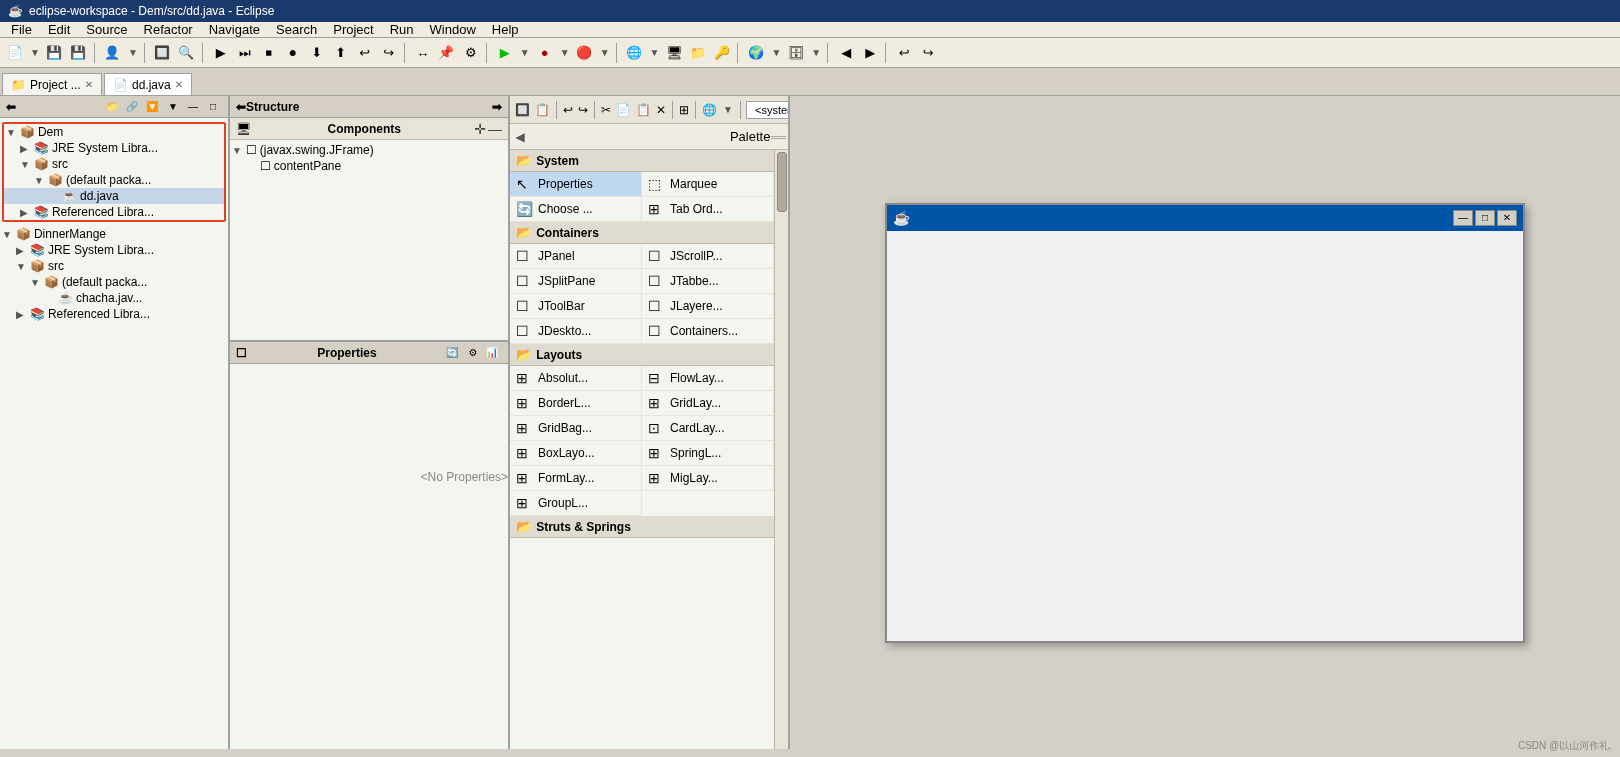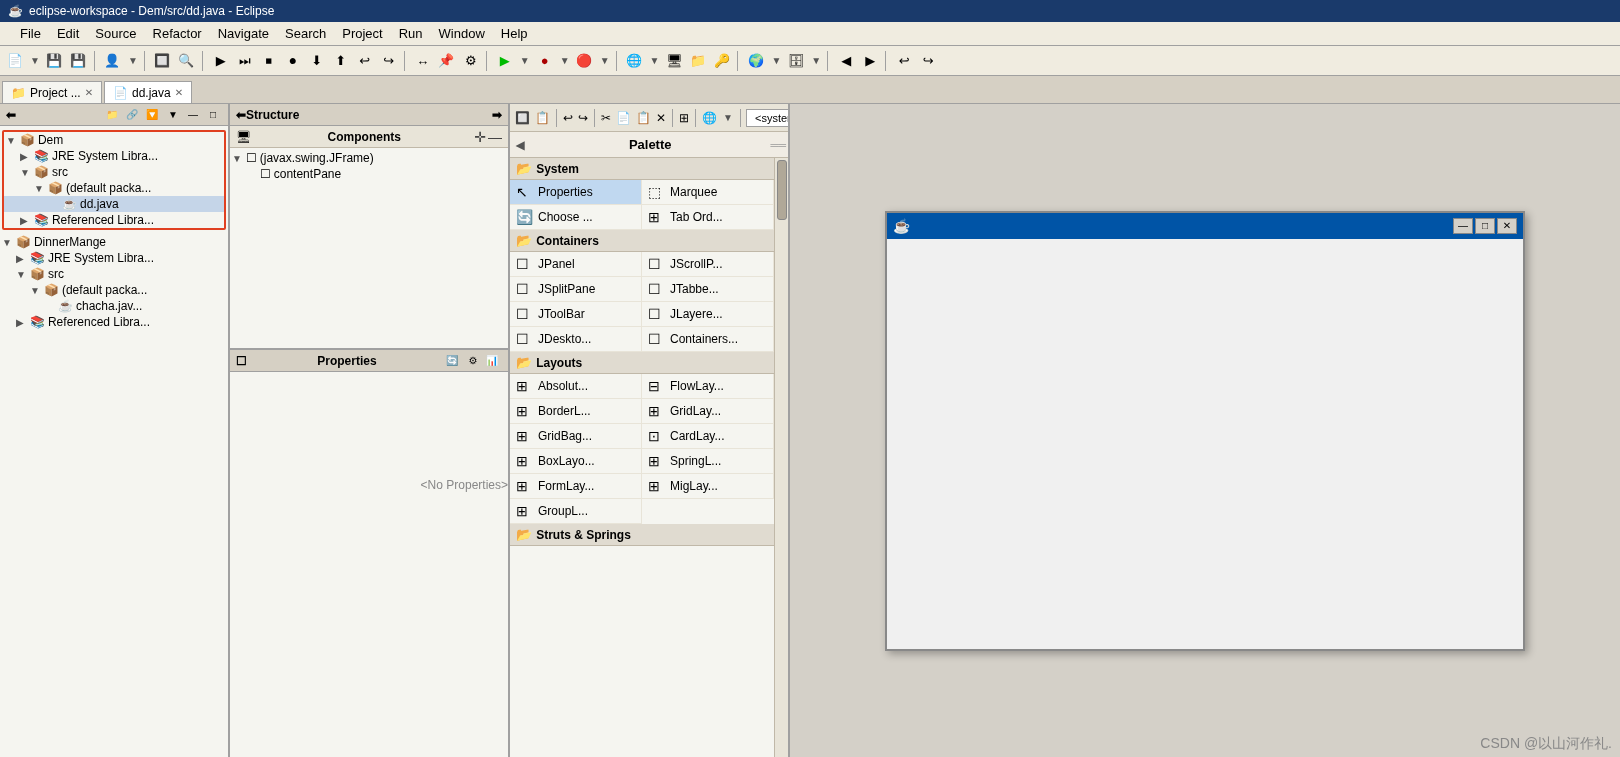--- a/index.html
+++ b/index.html
@@ -14,24 +14,24 @@
       display: flex;
       align-items: center;
       gap: 6px;
       height: 22px;
     }
 
     
     .menu-bar {
       background: #f0ece0;
       border-bottom: 1px solid #a0a0a0;
-      padding: 2px 12px;
+      padding: 2px 3px;
       display: flex;
       align-items: center;
-      height: 24px;
+      height: 16px;
     }
     .menu-bar span {
       padding: 2px 8px;
       cursor: pointer;
       font-size: 13px;
       color: #000;
     }
 
     
     .toolbar {
@@ -209,21 +209,21 @@
       width: 22px; height: 22px;
       background: transparent; border: 1px solid transparent;
       cursor: pointer; display: flex; align-items: center; justify-content: center;
       font-size: 12px; border-radius: 2px;
     }
     .pal-sep { height: 18px; border-left: 1px solid #a0a0a0; margin: 0 2px; }
     .pal-dropdown { font-size: 11px; background: #fff; border: 1px solid #a0a0a0; padding: 1px 20px 1px 4px; cursor: pointer; }
 
     .palette-nav { display: flex; align-items: center; height: 26px; background: #f0ece4; border-bottom: 1px solid #c0b8a8; }
     .palette-nav-arrow { width: 20px; display: flex; align-items: center; justify-content: center; cursor: pointer; font-size: 12px; color: #555; }
-    .palette-title { flex: 1; text-align: center; font-weight: bold; font-size: 13px; }
+    .palette-title { flex: 1; text-align: right; font-weight: normal; font-size: 13px; }
     .palette-section-header {
       background: #e0dbd0;
       padding: 3px 6px;
       font-weight: bold;
       font-size: 12px;
       display: flex; align-items: center; gap: 4px;
       border-bottom: 1px solid #c0b8a8;
       cursor: pointer;
     }
     .palette-section-icon { font-size: 13px; color: #c47020; }
@@ -285,21 +285,21 @@
       background: #f0f0f0;
       flex: 1;
       height: calc(100% - 26px);
     }
 
     
     .watermark {
       position: fixed;
       bottom: 4px;
       right: 8px;
-      font-size: 14px;
+      font-size: 10px;
       color: #888;
     }
 
     
     ::-webkit-scrollbar { width: 10px; height: 10px; }
     ::-webkit-scrollbar-track { background: #e8e4d8; }
     ::-webkit-scrollbar-thumb { background: #b0a898; border: 1px solid #888; }
     .palette-outer { position: relative; flex: 1; display: flex; overflow: hidden; }
     .palette-inner { flex: 1; overflow-y: scroll; }
     .palette-sb { width: 14px; background: #e8e4d8; border-left: 1px solid #c0b8a8; flex-shrink: 0; }

